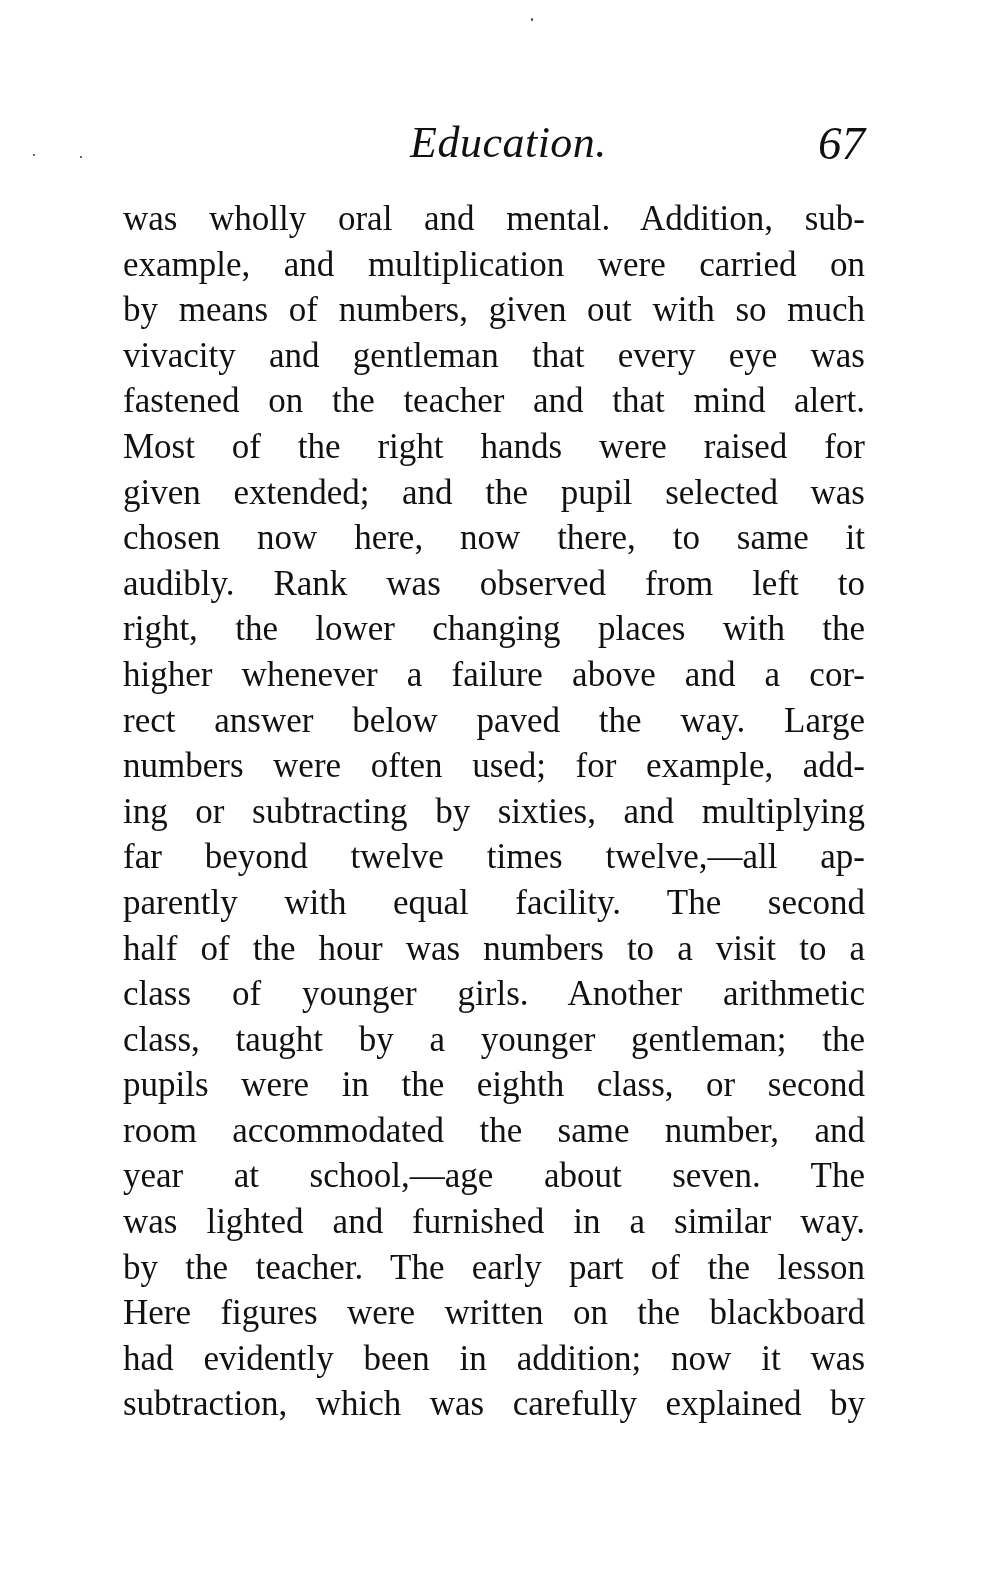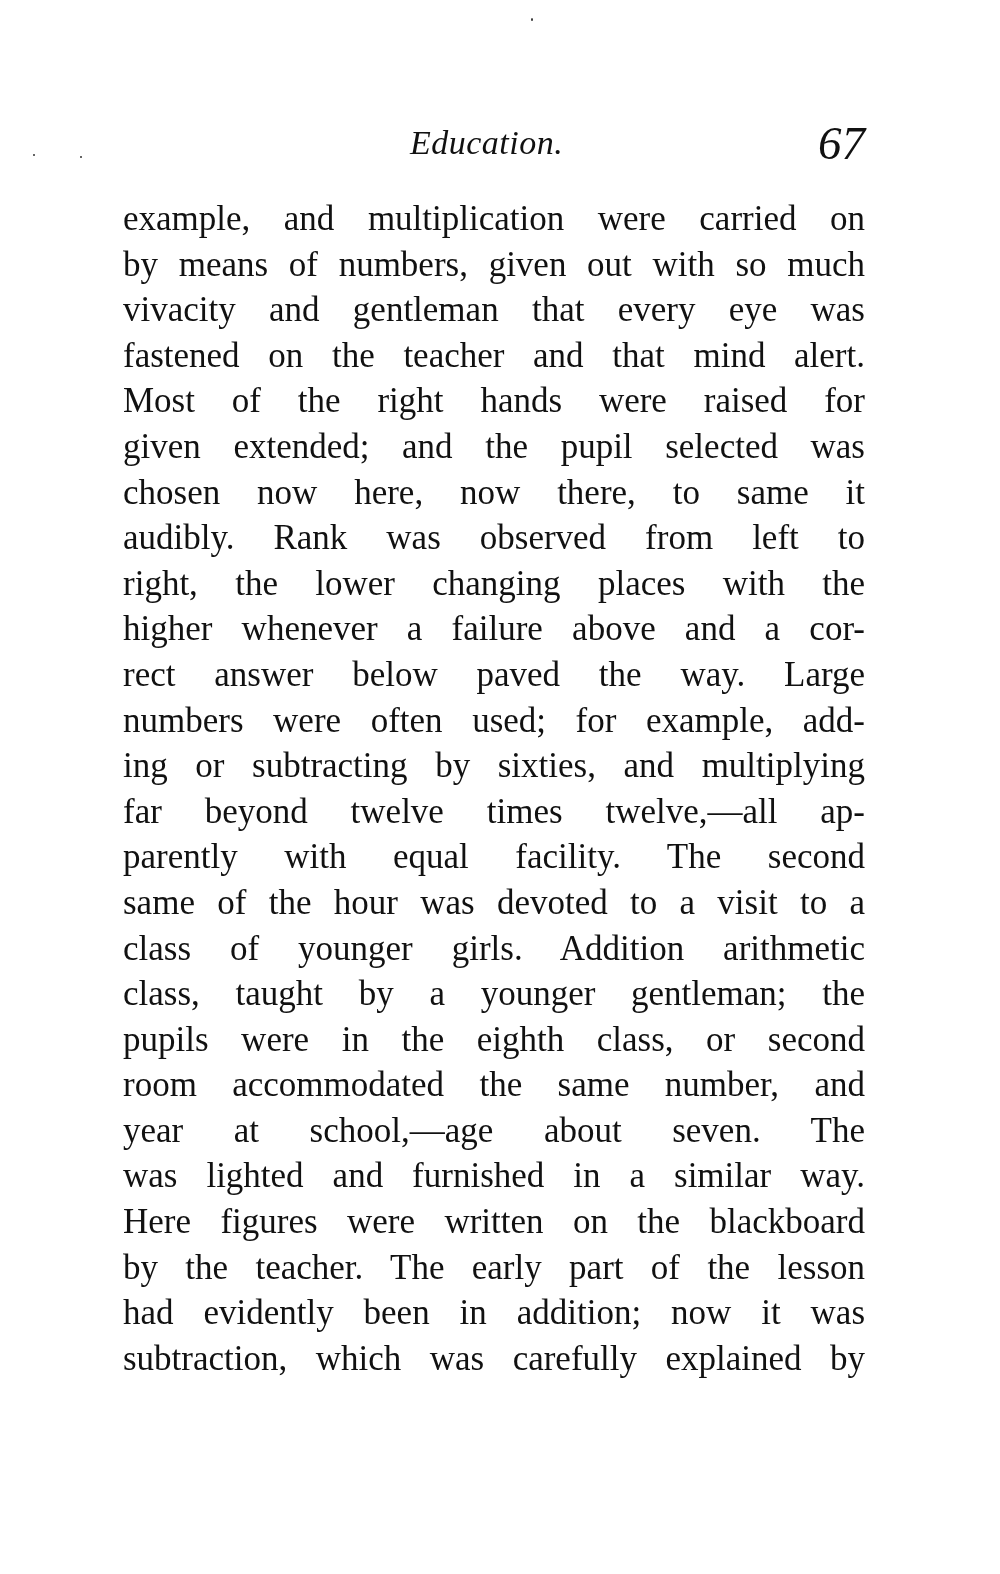--- a/index.html
+++ b/index.html
@@ -32,21 +32,21 @@
       left: 123px;
       top: 118px;
       width: 742px;
       height: 50px;
     }
     .running-title {
       position: absolute;
       left: 287px;
       top: 0;
       font-style: italic;
-      font-size: 34px;
+      font-size: 44px;
       line-height: 50px;
       letter-spacing: 0.5px;
     }
     .page-number {
       position: absolute;
       right: 0;
       top: 0;
       font-size: 47px;
       line-height: 50px;
       font-style: italic;
@@ -76,41 +76,42 @@
   <div class="speck" style="left:531px;top:18px;width:2px;height:3px;"></div>
   <div class="speck" style="left:33px;top:154px;width:2px;height:2px;"></div>
   <div class="speck" style="left:80px;top:156px;width:2px;height:2px;"></div>
 
   <div class="running-head">
     <span class="running-title">Education.</span>
     <span class="page-number">67</span>
   </div>
 
   <div class="body-text">
+    <span class="line">was wholly oral and mental.  Addition, sub-</span>
     <span class="line">example, and multiplication were carried on</span>
     <span class="line">by means of numbers, given out with so much</span>
     <span class="line">vivacity and gentleman that every eye was</span>
     <span class="line">fastened on the teacher and that mind alert.</span>
     <span class="line">Most of the right hands were raised for</span>
     <span class="line">given extended; and the pupil selected was</span>
     <span class="line">chosen now here, now there, to same it</span>
     <span class="line">audibly.  Rank was observed from left to</span>
     <span class="line">right, the lower changing places with the</span>
     <span class="line">higher whenever a failure above and a cor-</span>
     <span class="line">rect answer below paved the way.  Large</span>
     <span class="line">numbers were often used; for example, add-</span>
     <span class="line">ing or subtracting by sixties, and multiplying</span>
     <span class="line">far beyond twelve times twelve,—all ap-</span>
     <span class="line">parently with equal facility.  The second</span>
-    <span class="line">same of the hour was devoted to a visit to a</span>
-    <span class="line">class of younger girls.  Addition arithmetic</span>
+    <span class="line">half of the hour was numbers to a visit to a</span>
+    <span class="line">class of younger girls.  Another arithmetic</span>
     <span class="line">class, taught by a younger gentleman; the</span>
     <span class="line">pupils were in the eighth class, or second</span>
     <span class="line">room accommodated the same number, and</span>
     <span class="line">year at school,—age about seven.  The</span>
     <span class="line">was lighted and furnished in a similar way.</span>
+    <span class="line">by the teacher.  The early part of the lesson</span>
     <span class="line">Here figures were written on the blackboard</span>
-    <span class="line">by the teacher.  The early part of the lesson</span>
     <span class="line">had evidently been in addition; now it was</span>
     <span class="line">subtraction, which was carefully explained by</span>
   </div>
 
 </div>
 
 </body></html>

